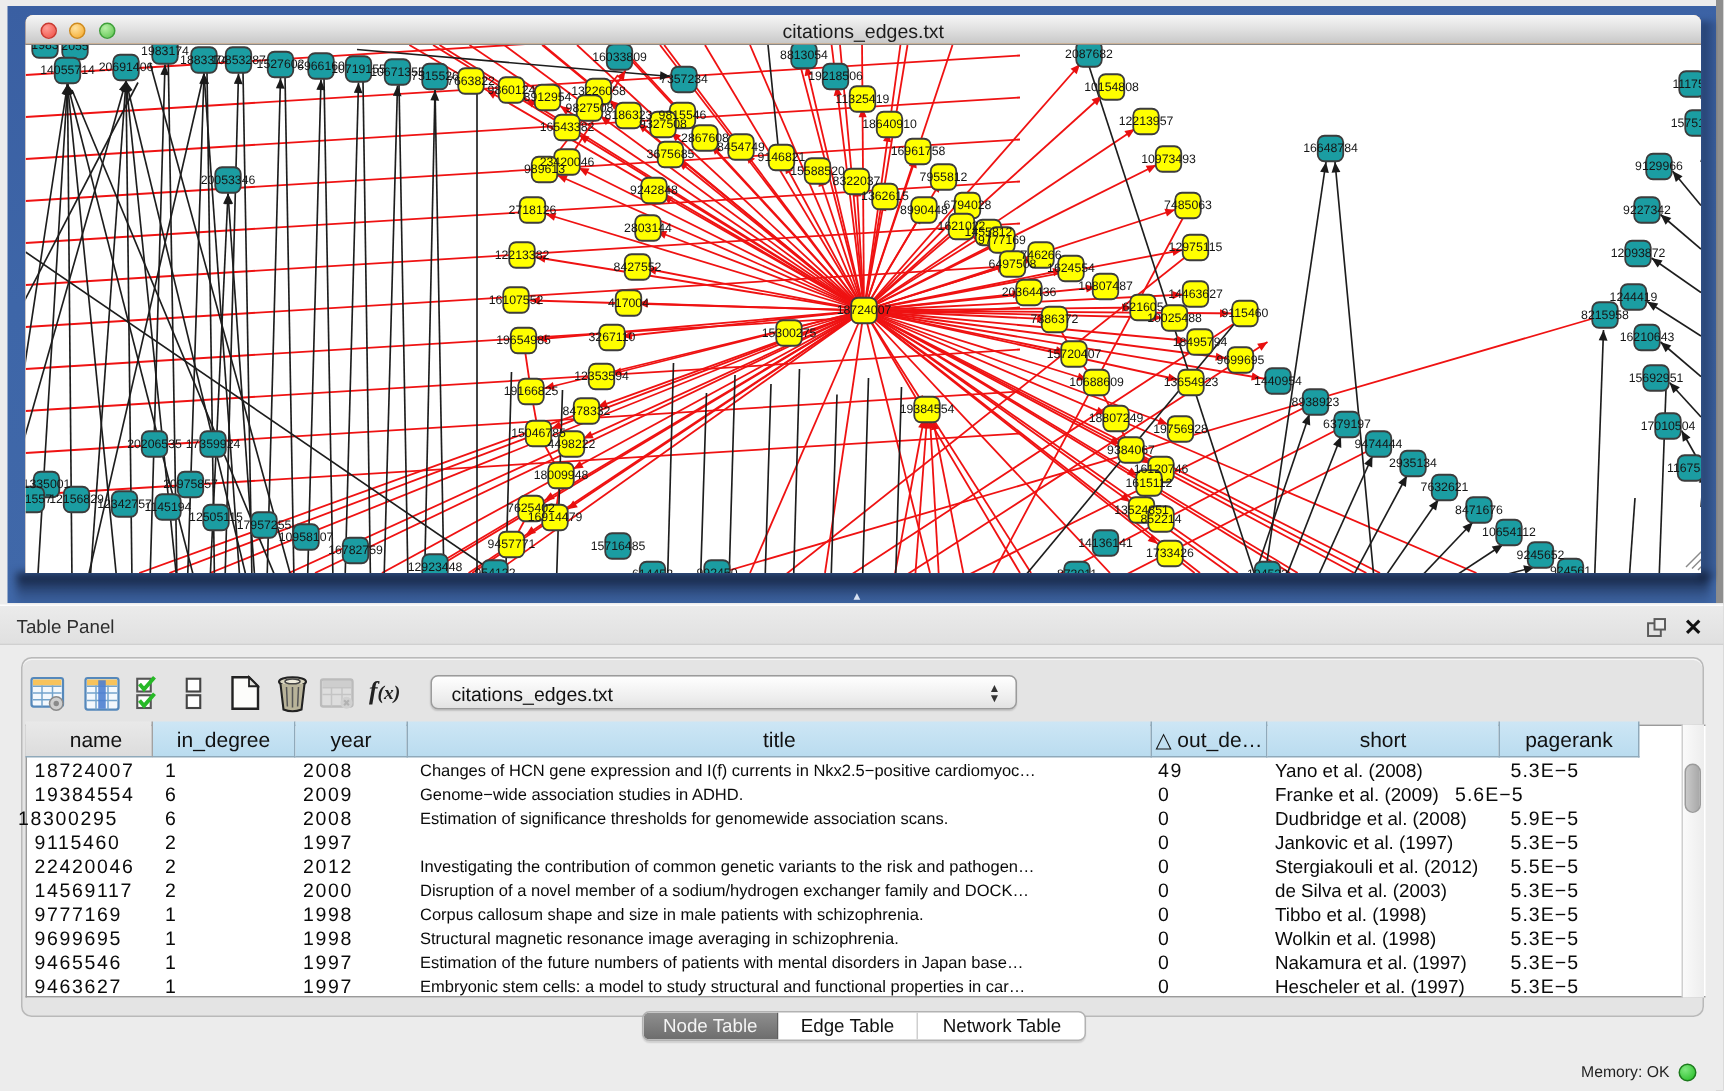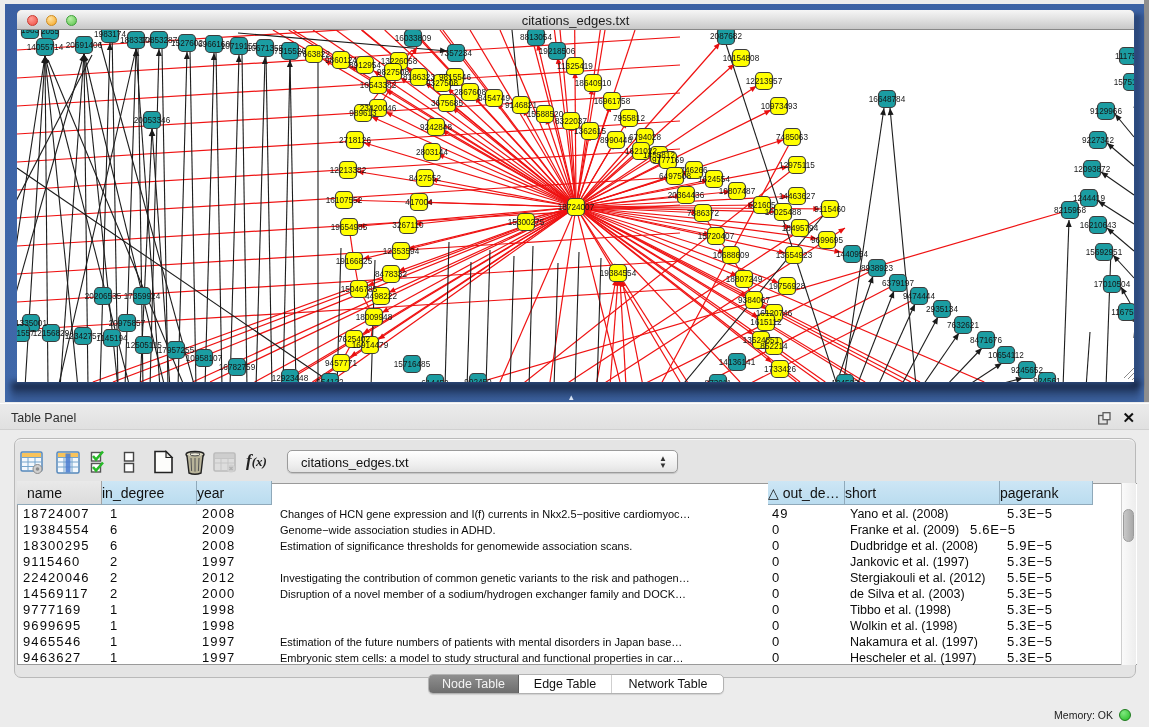--- a/index.html
+++ b/index.html
@@ -13,21 +13,21 @@
 #tphead {position:absolute;left:0;top:403px;width:1149px;height:27px;background:linear-gradient(#ebebeb,#e0e0e0);border-top:1px solid #fdfdfd;border-bottom:1px solid #d0d0d0}
 #tphead .t {position:absolute;left:11px;top:7px;font-size:12.5px;color:#2e2e2e}
 #panel {position:absolute;left:14px;top:438px;width:1122px;height:240px;background:#e4e4e4;border:1px solid #b9b9b9;border-radius:7px;box-shadow:inset 0 1px 0 #f6f6f6}
 .tbi {position:absolute;top:450px}
 .fx {position:absolute;left:246px;top:451px;font-family:"Liberation Serif",serif;font-style:italic;font-weight:bold;font-size:17px;color:#222}
 .fx span {font-size:13px}
 #combo {position:absolute;left:287px;top:450px;width:391px;height:23px;border:1px solid #9b9b9b;border-radius:5px;background:linear-gradient(#ffffff,#ededed 70%,#e2e2e2);box-shadow:0 1px 1px rgba(0,0,0,.15)}
 #combo .t {position:absolute;left:13px;top:4px;font-size:13px;color:#111}
 #combo .ar {position:absolute;right:10px;top:4px;font-size:8px;color:#333;line-height:7px}
 #tbl {position:absolute;left:17px;top:483px;width:1120px;height:182px;background:#fff;border-top:1px solid #9a9a9a;border-bottom:1px solid #9a9a9a;border-left:1px solid #9a9a9a}
-.hcell {position:absolute;top:481px;height:24px;background:linear-gradient(#cde6f5,#badcef);border-right:1px solid #8fa9ba;border-bottom:1px solid #8fa9ba;font-size:14px;color:#111;line-height:24px}
+.hcell {position:absolute;top:481px;height:24px;background:linear-gradient(#cde6f5,#badcef);border-right:1px solid #8fa9ba;border-bottom:1px solid #8fa9ba;font-size:14px;color:#111;text-align:center;line-height:24px}
 .hcell.gray {background:linear-gradient(#e9e9e9,#dcdcdc);border-right:1px solid #a2a2a2;text-indent:10px}
 .trow {position:absolute;left:0;width:1149px;height:16px}
 .c {position:absolute;top:0;font-size:12.5px;color:#0a0a0a;white-space:nowrap;overflow:hidden;line-height:16px}
 .c.num {font-size:13px;letter-spacing:1.1px}
 .c.ct {font-size:11px}
 #vscroll {position:absolute;left:1121px;top:483px;width:15px;height:182px;background:linear-gradient(90deg,#fafafa,#ededed);border-left:1px solid #cfcfcf}
 #vthumb {position:absolute;left:1123px;top:509px;width:11px;height:33px;border-radius:5.5px;background:linear-gradient(90deg,#c9c9c9,#a8a8a8);border:1px solid #9b9b9b}
 #seg {position:absolute;left:428px;top:674px;width:296px;height:20px;background:#fff;border:1px solid #b2b2b2;border-radius:5px;box-shadow:0 1px 1px rgba(0,0,0,.12)}
 #seg .s {position:absolute;top:0;height:18px;font-size:12.5px;line-height:18px;text-align:center;color:#111}
 #seg .sel {background:linear-gradient(#8f8f8f,#6d6d6d);color:#f4f4f4;border-radius:4px 0 0 4px;border-right:1px solid #5f5f5f}
@@ -773,20 +773,21 @@
 <div class="fx">f<span>(x)</span></div>
 
  <div id="combo">
       <div class="t">citations_edges.txt</div>
       <div class="ar">▲<br>▼</div>
     </div>
  <div id="tbl"></div>
  <div class="hcell gray" style="left:17px;width:85px">name</div>
     <div class="hcell" style="left:102px;width:95px">in_degree</div>
     <div class="hcell" style="left:197px;width:75px">year</div>
+    <div class="hcell" style="left:272px;width:496px">title</div>
     <div class="hcell" style="left:768px;width:77px">△ out_de…</div>
     <div class="hcell" style="left:845px;width:155px">short</div>
     <div class="hcell" style="left:1000px;width:93px">pagerank</div>
  <div class="trow" style="top:506px">
       <div class="c num" style="left:23px;width:75px">18724007</div>
       <div class="c num" style="left:110px;width:80px">1</div>
       <div class="c num" style="left:202px;width:68px">2008</div>
       <div class="c ct" style="left:280px;width:487px">Changes of HCN gene expression and I(f) currents in Nkx2.5−positive cardiomyoc…</div>
       <div class="c num" style="left:772px;width:70px">49</div>
       <div class="c" style="left:850px;width:150px">Yano et al. (2008)</div>
@@ -795,21 +796,21 @@
     <div class="trow" style="top:522px">
       <div class="c num" style="left:23px;width:75px">19384554</div>
       <div class="c num" style="left:110px;width:80px">6</div>
       <div class="c num" style="left:202px;width:68px">2009</div>
       <div class="c ct" style="left:280px;width:487px">Genome−wide association studies in ADHD.</div>
       <div class="c num" style="left:772px;width:70px">0</div>
       <div class="c" style="left:850px;width:150px">Franke et al. (2009)</div>
       <div class="c num" style="left:970px;width:85px;letter-spacing:.7px">5.6E−5</div>
     </div>
     <div class="trow" style="top:538px">
-      <div class="c num" style="left:23px;width:75px">18300295</div>
+      <div class="c num" style="left:12px;width:75px">18300295</div>
       <div class="c num" style="left:110px;width:80px">6</div>
       <div class="c num" style="left:202px;width:68px">2008</div>
       <div class="c ct" style="left:280px;width:487px">Estimation of significance thresholds for genomewide association scans.</div>
       <div class="c num" style="left:772px;width:70px">0</div>
       <div class="c" style="left:850px;width:150px">Dudbridge et al. (2008)</div>
       <div class="c num" style="left:1007px;width:85px;letter-spacing:.7px">5.9E−5</div>
     </div>
     <div class="trow" style="top:554px">
       <div class="c num" style="left:23px;width:75px">9115460</div>
       <div class="c num" style="left:110px;width:80px">2</div>
@@ -833,28 +834,30 @@
       <div class="c num" style="left:202px;width:68px">2000</div>
       <div class="c ct" style="left:280px;width:487px">Disruption of a novel member of a sodium/hydrogen exchanger family and DOCK…</div>
       <div class="c num" style="left:772px;width:70px">0</div>
       <div class="c" style="left:850px;width:150px">de Silva et al. (2003)</div>
       <div class="c num" style="left:1007px;width:85px;letter-spacing:.7px">5.3E−5</div>
     </div>
     <div class="trow" style="top:602px">
       <div class="c num" style="left:23px;width:75px">9777169</div>
       <div class="c num" style="left:110px;width:80px">1</div>
       <div class="c num" style="left:202px;width:68px">1998</div>
+      <div class="c ct" style="left:280px;width:487px">Corpus callosum shape and size in male patients with schizophrenia.</div>
       <div class="c num" style="left:772px;width:70px">0</div>
       <div class="c" style="left:850px;width:150px">Tibbo et al. (1998)</div>
       <div class="c num" style="left:1007px;width:85px;letter-spacing:.7px">5.3E−5</div>
     </div>
     <div class="trow" style="top:618px">
       <div class="c num" style="left:23px;width:75px">9699695</div>
       <div class="c num" style="left:110px;width:80px">1</div>
       <div class="c num" style="left:202px;width:68px">1998</div>
+      <div class="c ct" style="left:280px;width:487px">Structural magnetic resonance image averaging in schizophrenia.</div>
       <div class="c num" style="left:772px;width:70px">0</div>
       <div class="c" style="left:850px;width:150px">Wolkin et al. (1998)</div>
       <div class="c num" style="left:1007px;width:85px;letter-spacing:.7px">5.3E−5</div>
     </div>
     <div class="trow" style="top:634px">
       <div class="c num" style="left:23px;width:75px">9465546</div>
       <div class="c num" style="left:110px;width:80px">1</div>
       <div class="c num" style="left:202px;width:68px">1997</div>
       <div class="c ct" style="left:280px;width:487px">Estimation of the future numbers of patients with mental disorders in Japan base…</div>
       <div class="c num" style="left:772px;width:70px">0</div>

